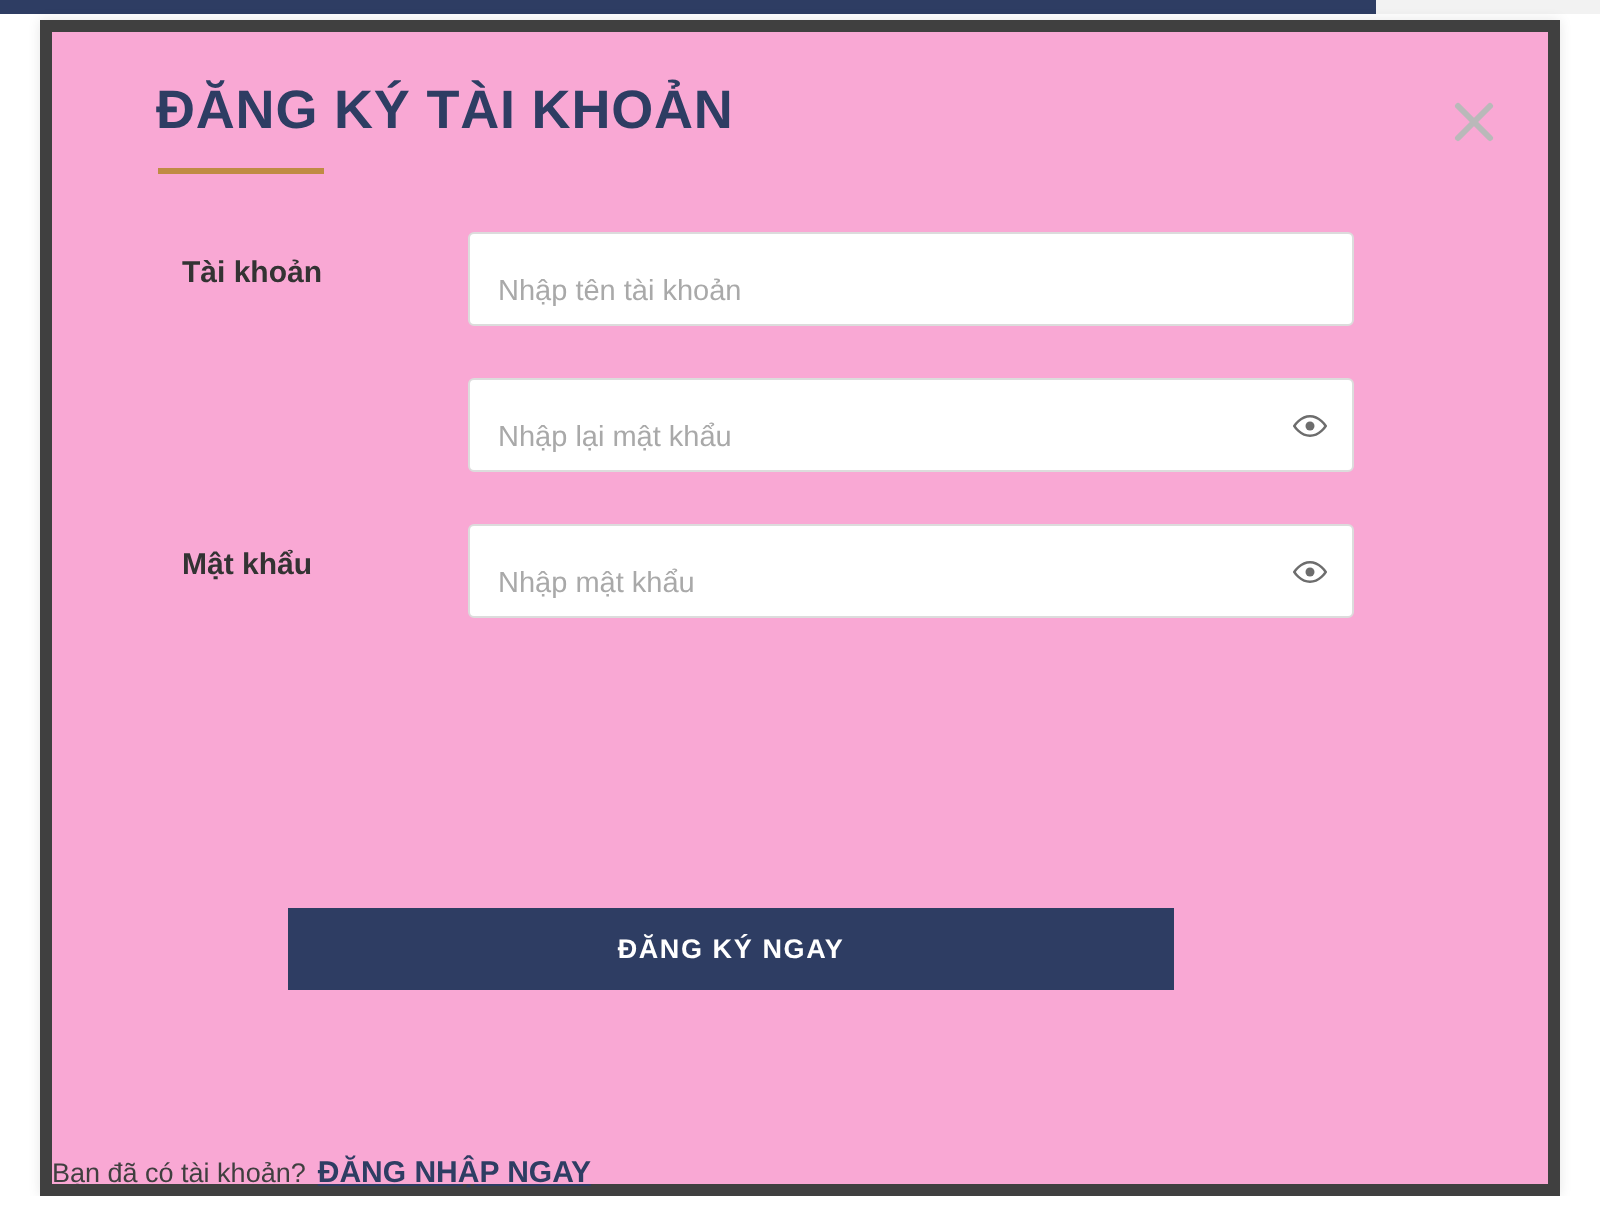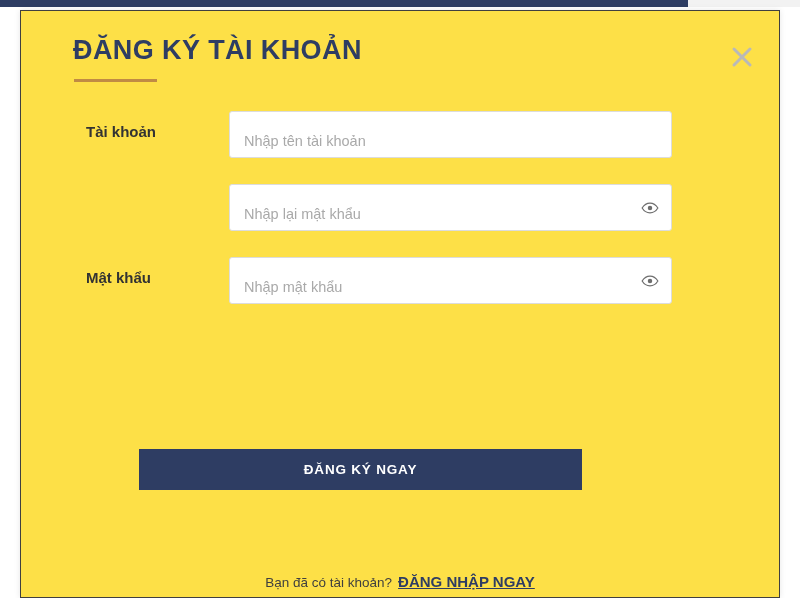--- a/index.html
+++ b/index.html
@@ -38,23 +38,23 @@
     width: 112px;
     height: 7px;
     background: #f2f2f2;
   }
   .modal {
     position: absolute;
     left: 20px;
     top: 10px;
     width: 760px;
     height: 588px;
-    background: #fde047;
+    background: #f9a8d4;
     box-shadow: 0 0 6px rgba(0,0,0,0.10);
-    border: 1px solid #404040;
+    border: 6px solid #404040;
     box-sizing: border-box;
   }
   .modal-title {
     position: absolute;
     left: 52px;
     top: 24px;
     font-size: 27px;
     font-weight: bold;
     color: #2e3d63;
     letter-spacing: 0.4px;
@@ -159,21 +159,20 @@
     font-size: 13.5px;
     font-weight: bold;
     color: #2e3d63;
     text-decoration: underline;
     cursor: pointer;
   }
   .login-row {
     position: absolute;
     width: 100%;
     top: 562px;
-    text-align: center;
     font-size: 13.5px;
     color: #3c3c3c;
   }
   .login-row .prompt {
     color: #3f3f3f;
   }
   .login-row .login-link {
     color: #2e3d63;
     font-weight: bold;
     font-size: 15px;

